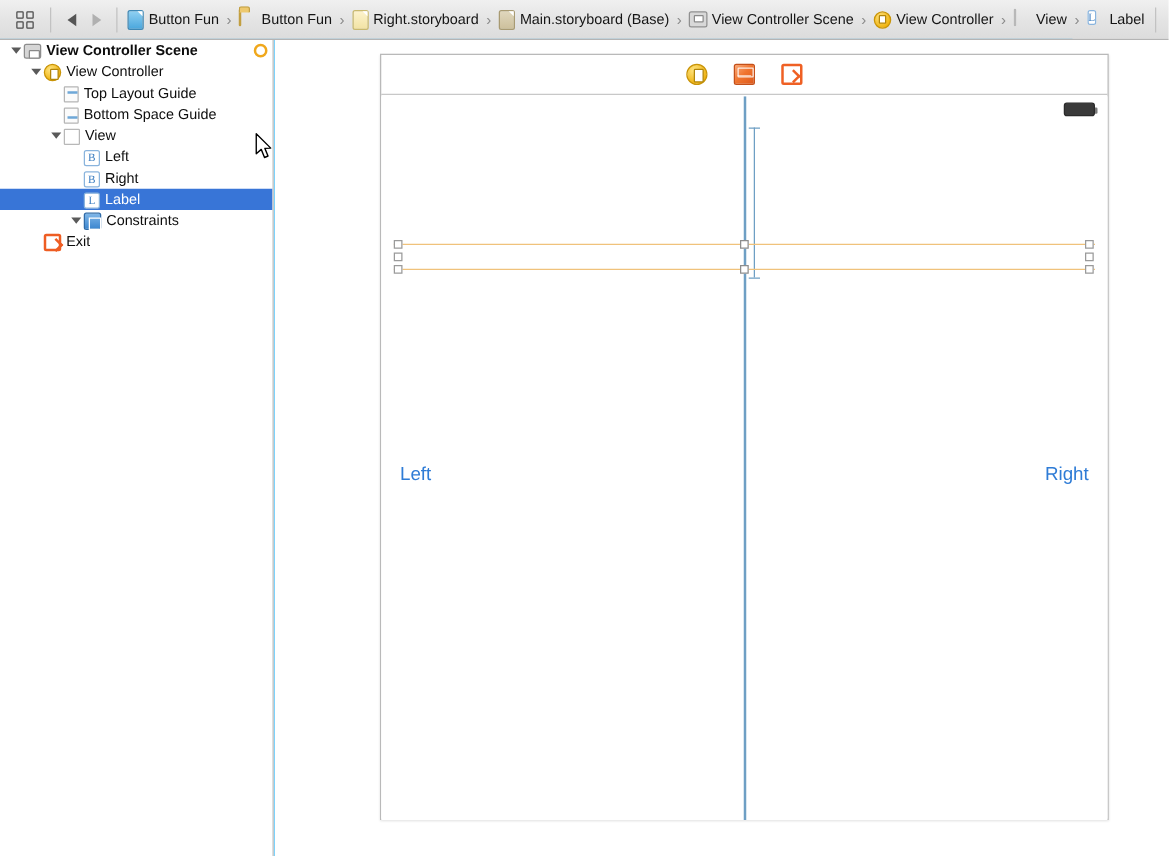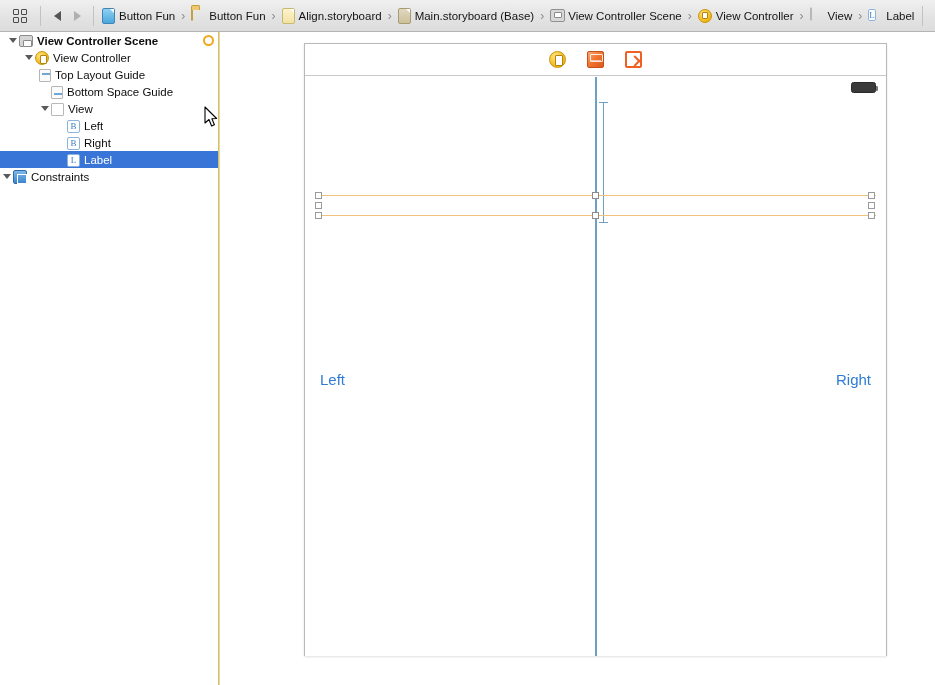--- a/index.html
+++ b/index.html
@@ -7,21 +7,21 @@
     margin: 0; padding: 0;
     width: 935px; height: 685px;
     overflow: hidden;
     background: #ffffff;
     font-family: "Liberation Sans", sans-serif;
     -webkit-font-smoothing: antialiased;
   }
   #app {
     position: relative;
     width: 858px; height: 685px;
-    background: #fde047;
+    background: #7dd3fc;
   }
 
   
   #jumpbar {
     position: absolute; left: 0; top: 0;
     width: 935px; height: 32px;
     background: linear-gradient(to bottom, #f0f0f0 0%, #e4e4e4 52%, #dcdcdc 100%);
     border-bottom: 1px solid #b4b4b4;
     display: flex; align-items: center;
     padding: 0 4px;
@@ -411,21 +411,21 @@
     <span class="chev">›</span>
 
     <div class="crumb">
       <span class="ic"><span class="ic-folder"></span></span>
       <span class="crumb-label">Button Fun</span>
     </div>
     <span class="chev">›</span>
 
     <div class="crumb">
       <span class="ic ic-storyboard"></span>
-      <span class="crumb-label">Align.storyboard</span>
+      <span class="crumb-label">Right.storyboard</span>
     </div>
     <span class="chev">›</span>
 
     <div class="crumb">
       <span class="ic ic-storyboard-base"></span>
       <span class="crumb-label">Main.storyboard (Base)</span>
     </div>
     <span class="chev">›</span>
 
     <div class="crumb">
@@ -476,21 +476,21 @@
         <span class="row-label">View Controller Scene</span>
         <span class="scene-dot"></span>
       </div>
       <div class="row" style="padding-left: 22px;">
         <span class="disc">
           <span class="t"></span>
         </span>
         <span class="row-icon i-vc"></span>
         <span class="row-label">View Controller</span>
       </div>
-      <div class="row" style="padding-left: 26px;">
+      <div class="row" style="padding-left: 38px;">
         <span class="disc"></span>
         <span class="row-icon i-guide-top"></span>
         <span class="row-label">Top Layout Guide</span>
       </div>
       <div class="row" style="padding-left: 38px;">
         <span class="disc"></span>
         <span class="row-icon i-guide-bot"></span>
         <span class="row-label">Bottom Space Guide</span>
       </div>
       <div class="row" style="padding-left: 38px;">
@@ -508,27 +508,32 @@
       <div class="row" style="padding-left: 54px;">
         <span class="disc"></span>
         <span class="row-icon i-btn">B</span>
         <span class="row-label">Right</span>
       </div>
       <div class="row selected" style="padding-left: 54px;">
         <span class="disc"></span>
         <span class="row-icon i-lbl">L</span>
         <span class="row-label">Label</span>
       </div>
-      <div class="row" style="">
+      <div class="row" style="padding-left: 54px;">
         <span class="disc">
           <span class="t"></span>
         </span>
         <span class="row-icon i-constraints"></span>
         <span class="row-label">Constraints</span>
       </div>
+      <div class="row" style="padding-left: 22px;">
+        <span class="disc"></span>
+        <span class="row-icon i-exit"></span>
+        <span class="row-label">Exit</span>
+      </div>
     </div>
 
   <div id="canvas">
 
     <svg id="scene-arrow" viewBox="0 0 86 26">
       <line x1="0" y1="13" x2="74" y2="13" stroke="#aaaaaa" stroke-width="2.5"></line>
       <polyline points="62,2 79,13 62,24" fill="none" stroke="#aaaaaa" stroke-width="2.5"></polyline>
     </svg>
 
     <div id="scene">

